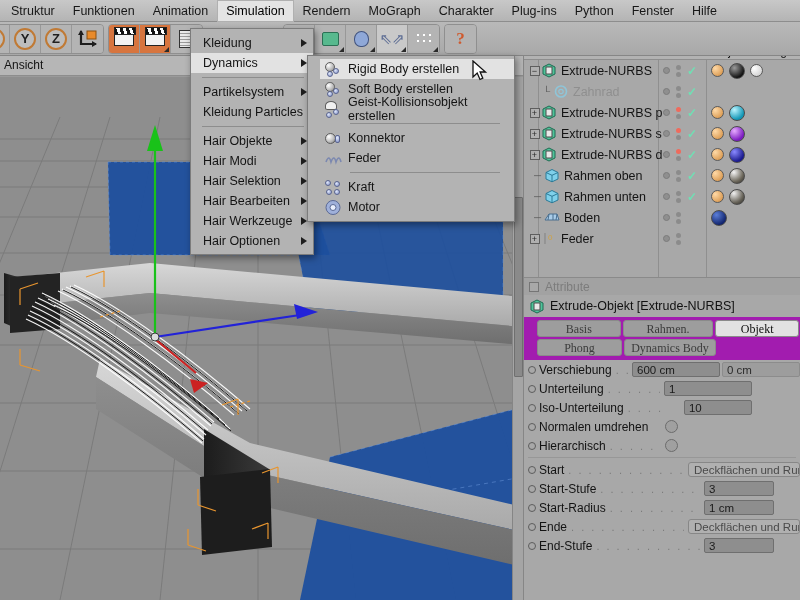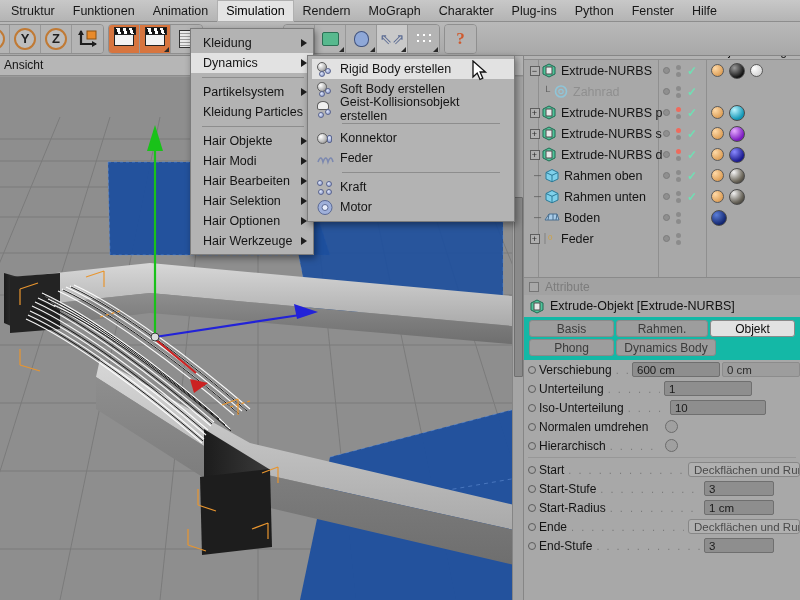--- a/index.html
+++ b/index.html
@@ -83,21 +83,21 @@
   .dd-item.hl{background:#e2e2e2;}
   .dd-item .lbl{flex:1;}
   .dd-arrow{width:0;height:0;border-top:4px solid transparent;border-bottom:4px solid transparent;
      border-left:6px solid #1e1e1e;margin-left:4px;}
   .dd-sep{height:1px;background:#8d8d8d;margin:4px 9px 4px 11px;}
 
   
   .submenu{
     position:absolute;left:307px;top:55px;width:208px;
     background:#b3b3b3;border:1px solid #7c7c7c;
-    box-shadow:2px 3px 7px rgba(0,0,0,.40); z-index:70; padding:3px 0 4px 4px;
+    box-shadow:2px 3px 7px rgba(0,0,0,.40); z-index:70; padding:3px 0 4px 12px;
   }
   .sm-item{height:20px;display:flex;align-items:center;padding:0 8px 0 4px;font-size:12.5px;color:#141414;}
   .sm-item.hl{background:#e2e2e2;}
   .sm-ico{width:19px;height:17px;margin-right:5px;flex:none;position:relative;}
   .sm-sep{height:1px;background:#8d8d8d;margin:4px 14px 4px 30px;}
   .dy-ball{position:absolute;width:10px;height:10px;border-radius:50%;
       background:radial-gradient(circle at 32% 30%,#fff,#b9b9b9 60%,#777);
       border:1px solid #5e5e5e;left:0;top:0;}
   .dy-small{position:absolute;width:6px;height:6px;border-radius:50%;
       background:radial-gradient(circle at 30% 30%,#e4ecff,#8694c6);
@@ -136,21 +136,21 @@
 
   
   .attr-hdr{height:18px;background:#a2a2a2;border-top:1px solid #8a8a8a;
      display:flex;align-items:center;padding-left:5px;}
   .attr-hdr .sq{width:10px;height:10px;border:1px solid #757575;background:#a8a8a8;margin-right:6px;}
   .attr-hdr span{font-size:12px;color:#7c7c7c;}
   .attr-menu{height:19px;background:#b2b2b2;border-top:1px solid #8d8d8d;
      border-bottom:1px solid #8d8d8d;display:flex;align-items:center;padding-left:3px;position:relative;}
   .attr-title{height:22px;display:flex;align-items:center;padding-left:5px;background:#a8a8a8;}
   .attr-title .t{font-size:12.5px;color:#111;margin-left:5px;}
-  .tabgrid{padding:2px 0 3px 4px;background:#14b8a6;}
+  .tabgrid{padding:2px 0 3px 12px;background:#a21caf;font-family:Liberation Serif, serif;}
   .tabgrid .r{display:flex;}
   .atab{height:17px;line-height:17px;text-align:center;font-size:12px;color:#3b3b3b;
      background:#9d9d9d;border:1px solid #8a8a8a;margin:1px;border-radius:3px;}
   .atab.on{background:#e2e2e2;color:#0d0d0d;}
   .secbar{height:16px;background:#747474;color:#f2f2f2;font-size:12px;font-weight:bold;
      padding-left:5px;line-height:16px;}
   .prow{height:19px;display:flex;align-items:center;padding-left:4px;}
   .radio{width:8px;height:8px;border-radius:50%;border:1px solid #5d5d5d;background:#a8a8a8;margin-right:3px;flex:none;}
   .plabel{font-size:12px;color:#131313;white-space:nowrap;}
   .dotfill{flex:1;overflow:hidden;white-space:nowrap;color:#7c7c7c;font-size:11px;letter-spacing:2px;margin:0 4px;}
@@ -409,33 +409,33 @@
     <div class="dd-sep"></div>
     <div class="dd-item">
       <span class="lbl">Hair Objekte</span>
       <span class="dd-arrow"></span>
     </div>
     <div class="dd-item">
       <span class="lbl">Hair Modi</span>
       <span class="dd-arrow"></span>
     </div>
     <div class="dd-item">
+      <span class="lbl">Hair Selektion</span>
+      <span class="dd-arrow"></span>
+    </div>
+    <div class="dd-item">
       <span class="lbl">Hair Bearbeiten</span>
       <span class="dd-arrow"></span>
     </div>
     <div class="dd-item">
-      <span class="lbl">Hair Selektion</span>
+      <span class="lbl">Hair Werkzeuge</span>
       <span class="dd-arrow"></span>
     </div>
     <div class="dd-item">
       <span class="lbl">Hair Optionen</span>
-      <span class="dd-arrow"></span>
-    </div>
-    <div class="dd-item">
-      <span class="lbl">Hair Werkzeuge</span>
       <span class="dd-arrow"></span>
     </div>
   </div>
 
   <div class="submenu">
     <div class="sm-item hl">
       <span class="sm-ico">
         <span class="dy-ball" style="left:1px;top:1px;"></span>
         <span class="dy-small" style="left:9px;top:7px;"></span>
         <span class="dy-small" style="left:3px;top:10px;"></span>
@@ -759,21 +759,21 @@
     </div>
 
     <div class="tabgrid">
       <div class="r">
         <div class="atab" style="width:85px">Basis</div>
         <div class="atab" style="width:92px">Rahmen.</div>
         <div class="atab on" style="width:85px">Objekt</div>
       </div>
       <div class="r">
         <div class="atab" style="width:85px">Phong</div>
-        <div class="atab" style="width:100px">Dynamics Body</div>
+        <div class="atab" style="width:92px">Dynamics Body</div>
       </div>
     </div>
 
 
     <div class="prow">
       <span class="radio"></span>
       <span class="plabel">Verschiebung</span>
       <span class="dotfill">. . . . . .</span>
       <span class="numfield" style="width:88px">600 cm</span>
       <span class="spin" style="position:static;margin-left:-12px;margin-right:4px">▲<br>▼</span>
@@ -786,21 +786,21 @@
       <span class="dotfill">. . . . . . . .</span>
       <span class="numfield" style="width:88px">1</span>
       <span class="spin" style="position:static;margin-left:-12px">▲<br>▼</span>
       <span style="flex:1"></span>
     </div>
 
     <div class="prow">
       <span class="radio"></span>
       <span class="plabel">Iso-Unterteilung</span>
       <span class="dotfill">. . . .</span>
-      <span class="numfield" style="width:96px">10</span>
+      <span class="numfield" style="width:68px">10</span>
       <span class="spin" style="position:static;margin-left:-12px">▲<br>▼</span>
       <span style="flex:1"></span>
     </div>
 
     <div class="prow">
       <span class="radio"></span>
       <span class="plabel">Normalen umdrehen</span>
       <span class="dotfill"></span>
       <span class="togg"></span>
       <span style="width:122px"></span>

